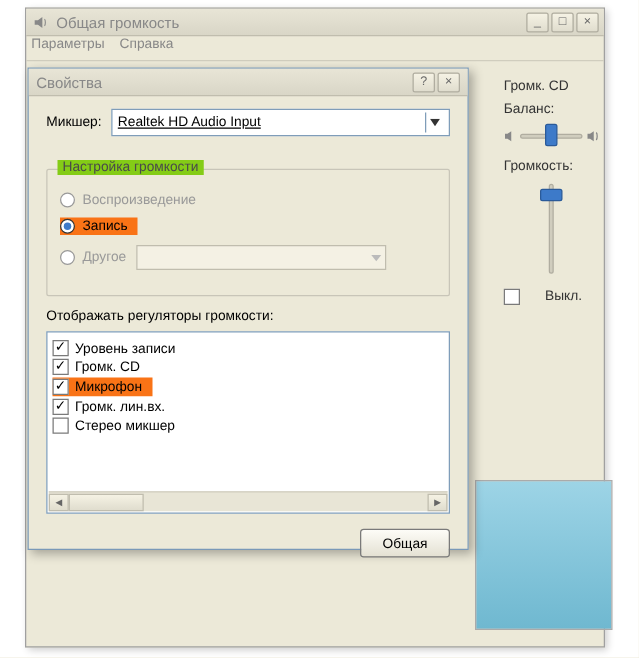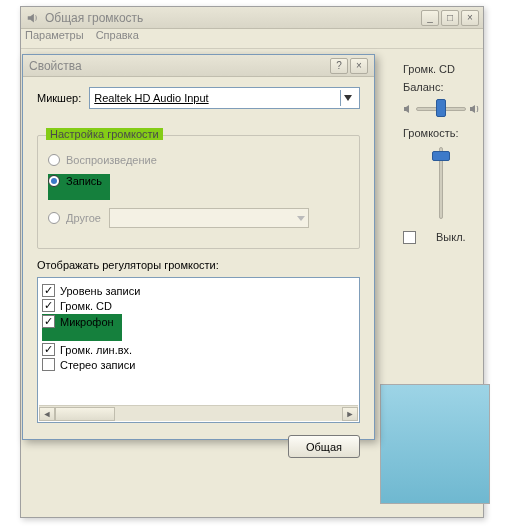--- a/index.html
+++ b/index.html
@@ -156,21 +156,21 @@
     color: #4a4a4a;
   }
   .radio-row { display: flex; align-items: center; margin: 8px 0; color: #999; }
   .radio-row.enabled { color: #000; }
   .radio {
     width: 12px; height: 12px; border: 1px solid #999; border-radius: 50%;
     margin-right: 6px; display: inline-flex; align-items: center; justify-content: center;
     background: #fff;
   }
   .radio .dot { width: 6px; height: 6px; border-radius: 50%; background: #3d7ac9; }
-  .highlight { background: #15803d; display: inline-block; padding: 1px 8px 13px 0; }
+  .highlight { background: #f97316; display: inline-block; padding: 1px 8px 1px 0; }
   .other-select {
     display: inline-block; width: 200px; height: 20px;
     border: 1px solid #c0bdae; background: #f4f1e4; margin-left: 8px;
     position: relative;
   }
   .other-select::after {
     content: ""; position: absolute; right: 3px; top: 7px;
     border-left: 4px solid transparent; border-right: 4px solid transparent;
     border-top: 5px solid #bbb;
   }
@@ -331,21 +331,21 @@
               <span class="chk">✓</span>
               <span>Микрофон</span>
             </span>
           </div>
           <div class="item">
             <span class="chk">✓</span>
             <span>Громк. лин.вх.</span>
           </div>
           <div class="item">
             <span class="chk"></span>
-            <span>Стерео записи</span>
+            <span>Стерео микшер</span>
           </div>
         </div>
       <div class="hscroll">
         <div class="sbtn">◄</div>
         <div class="strack">
             <div class="sthumb"></div>
           </div>
         <div class="sbtn">►</div>
       </div>
     </div>

